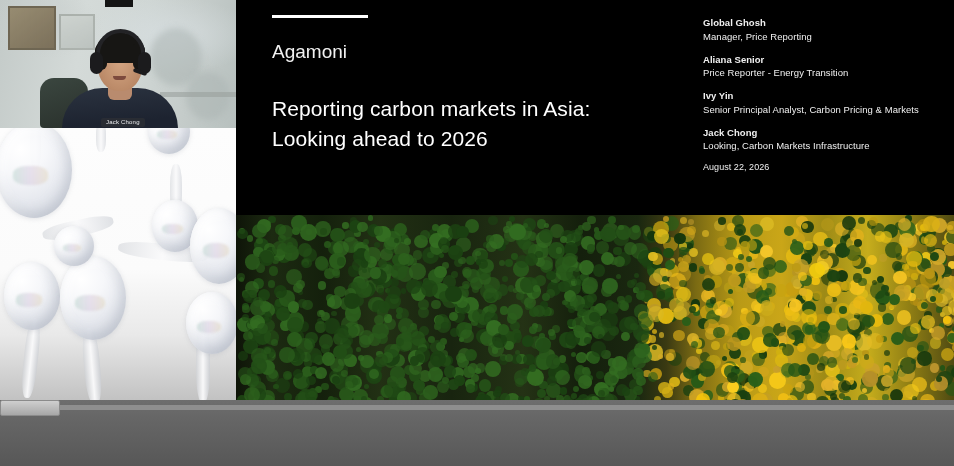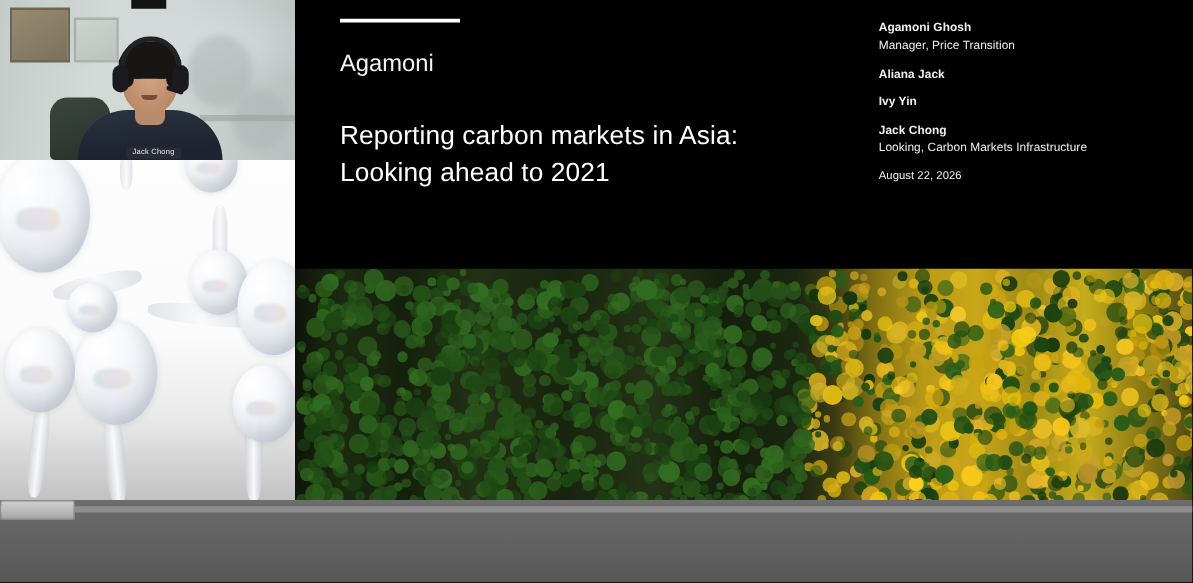--- a/index.html
+++ b/index.html
@@ -258,33 +258,35 @@
     </div>
   </div>
 
   <div class="slide">
 
     <div class="logo-bar"></div>
     <div class="logo-energy">Agamoni</div>
 
     <div class="slide-title">
       <span>Reporting carbon markets in Asia:</span>
-      <span>Looking ahead to 2021</span>
+      <span>Looking ahead to 2026</span>
     </div>
 
     <div class="speakers" id="speakers">
         <div class="spk">
-          <div class="spk-name">Agamoni Ghosh</div>
-          <div class="spk-role">Manager, Price Transition</div>
+          <div class="spk-name">Global Ghosh</div>
+          <div class="spk-role">Manager, Price Reporting</div>
         </div>
         <div class="spk">
-          <div class="spk-name">Aliana Jack</div>
+          <div class="spk-name">Aliana Senior</div>
+          <div class="spk-role">Price Reporter - Energy Transition</div>
         </div>
         <div class="spk">
           <div class="spk-name">Ivy Yin</div>
+          <div class="spk-role">Senior Principal Analyst, Carbon Pricing &amp; Markets</div>
         </div>
         <div class="spk">
           <div class="spk-name">Jack Chong</div>
           <div class="spk-role">Looking, Carbon Markets Infrastructure</div>
         </div>
         <div class="spk-date">August 22, 2026</div>
       </div>
 
     <div class="forest">
       <div class="forest-canopy" id="canopy">

